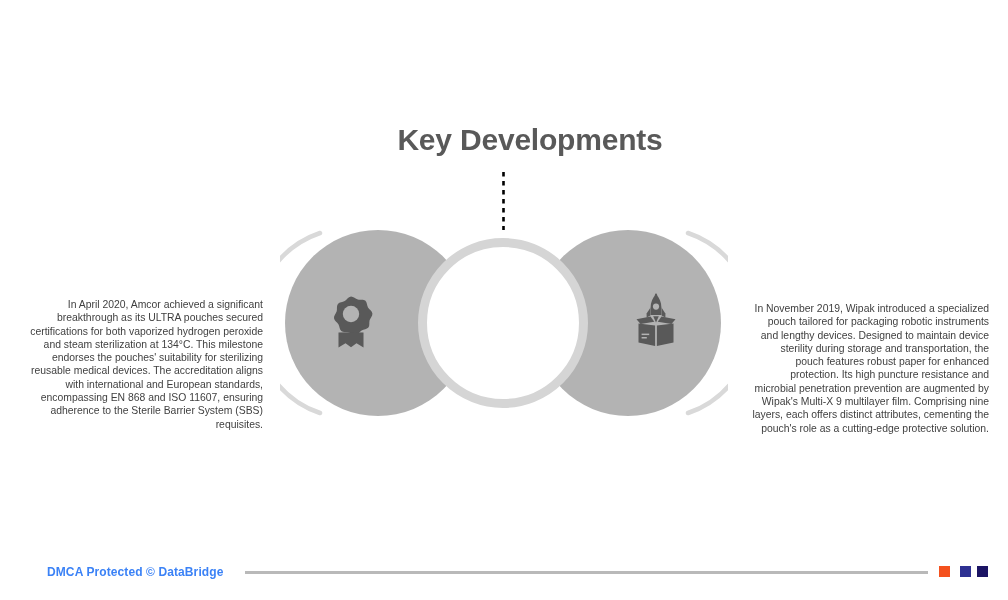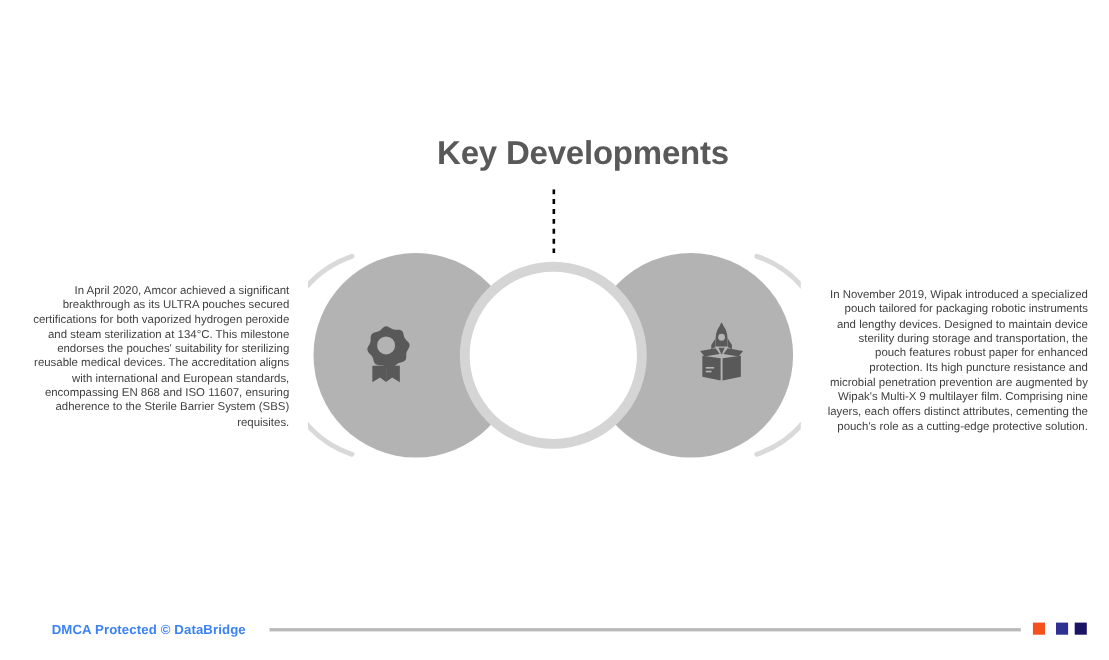--- a/index.html
+++ b/index.html
@@ -75,20 +75,21 @@
     height: 54px;
   }
   .icon-left svg, .icon-right svg { display:block; }
 
   
   .body-text {
     position: absolute;
     font-size: 10.4px;
     line-height: 13.3px;
     color: #3f3f3f;
+    margin-top: 40px;
   }
   .body-left {
     left: 22px;
     top: 258px;
     width: 241px;
     text-align: right;
   }
   .body-right {
     left: 750px;
     top: 262px;

